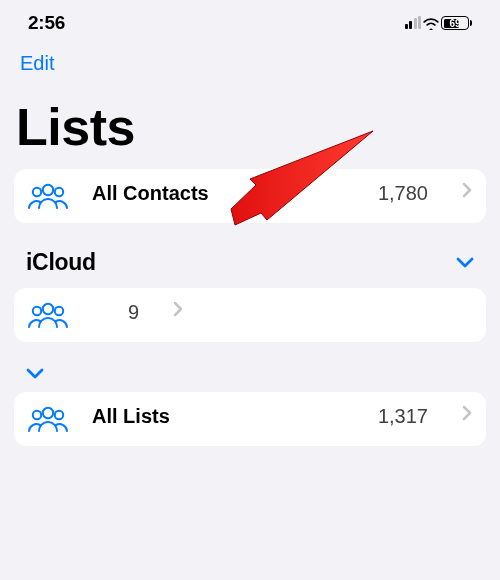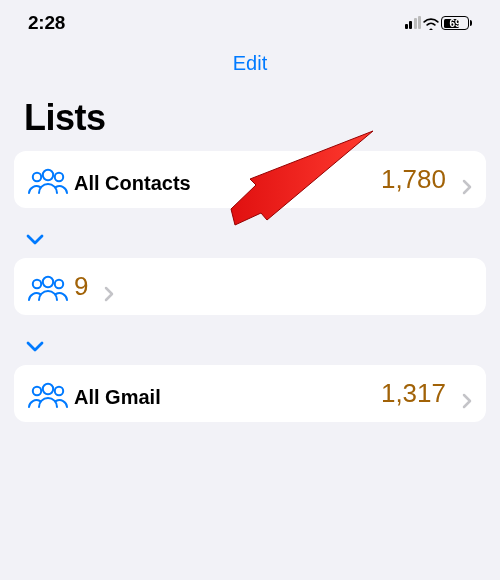--- a/index.html
+++ b/index.html
@@ -84,63 +84,63 @@
       position: absolute;
       left: 50%;
       top: 50%;
       transform: translate(-50%, -50%);
     }
     .nav-bar {
       display: flex;
       justify-content: space-between;
       align-items: center;
       padding: 8px 20px 4px 20px;
-      flex-direction: column;
     }
     .nav-btn {
       color: #007aff;
       font-size: 20px;
       font-weight: 400;
       background: none;
       border: none;
       cursor: pointer;
     }
     .nav-btn.right {
       font-weight: 600;
     }
     .page-title {
-      font-size: 36px;
+      font-size: 52px;
       font-weight: 800;
       letter-spacing: -0.5px;
-      padding: 18px 20px 12px 24px;
+      padding: 18px 20px 12px 16px;
     }
     .list-row {
       background: #fff;
       margin: 0 14px 0 14px;
       border-radius: 12px;
       display: flex;
-      align-items: flex-end;
+      align-items: flex-start;
       padding: 13px 14px 13px 14px;
-      gap: 6px;
+      gap: 24px;
     }
     .people-icon {
       width: 40px;
       height: 28px;
       flex-shrink: 0;
     }
     .list-label {
       font-size: 20px;
       font-weight: 600;
       flex: 1;
       color: #000;
     }
     .list-count {
-      font-size: 26px;
-      color: #a16207;
+      font-size: 20px;
+      color: #404040;
       font-weight: 400;
+      margin-left: 36px;
     }
     .chevron-right {
       width: 10px;
       height: 16px;
       margin-left: 10px;
     }
     .section-header {
       display: flex;
       justify-content: space-between;
       align-items: center;
@@ -159,21 +159,21 @@
       position: absolute;
       left: 223px;
       top: 127px;
       pointer-events: none;
     }
   </style>
 </head>
 <body>
 
 <div class="status-bar">
-  <div class="status-time">2:28</div>
+  <div class="status-time">2:56</div>
   <div class="status-right">
     <div class="signal-bars">
       <span></span>
         <span></span>
         <span></span>
         <span></span>
     </div>
     <svg class="wifi-icon" viewBox="0 0 20 14">
       <path d="M10 12.5 a1.6 1.6 0 1 0 0.001 0 Z" fill="#000"></path>
       <path d="M6.2 8.8 a5.5 5.5 0 0 1 7.6 0" stroke="#000" stroke-width="1.8" fill="none" stroke-linecap="round"></path>
@@ -205,20 +205,21 @@
     <path d="M39 26 a7.5 7.5 0 0 0 -11 -6" stroke="#007aff" stroke-width="2" fill="none" stroke-linecap="round"></path>
   </svg>
   <span class="list-label">All Contacts</span>
   <span class="list-count">1,780</span>
   <svg class="chevron-right" viewBox="0 0 10 16">
     <path d="M2 2 L8 8 L2 14" stroke="#c4c4c8" stroke-width="2.5" fill="none" stroke-linecap="round" stroke-linejoin="round"></path>
   </svg>
 </div>
 
 <div class="section-header">
+  <span class="section-title">iCloud</span>
   <svg class="chevron-down" viewBox="0 0 18 12">
     <path d="M2 2 L9 9 L16 2" stroke="#007aff" stroke-width="2.8" fill="none" stroke-linecap="round" stroke-linejoin="round"></path>
   </svg>
 </div>
 <div class="list-row">
   <svg class="people-icon" viewBox="0 0 40 28">
     <circle cx="20" cy="8" r="5.2" stroke="#007aff" stroke-width="2" fill="none"></circle>
     <circle cx="9" cy="10" r="4.2" stroke="#007aff" stroke-width="2" fill="none"></circle>
     <circle cx="31" cy="10" r="4.2" stroke="#007aff" stroke-width="2" fill="none"></circle>
     <path d="M11 26 a9 9 0 0 1 18 0" stroke="#007aff" stroke-width="2" fill="none" stroke-linecap="round"></path>
@@ -238,21 +239,21 @@
 </div>
 <div class="list-row">
   <svg class="people-icon" viewBox="0 0 40 28">
     <circle cx="20" cy="8" r="5.2" stroke="#007aff" stroke-width="2" fill="none"></circle>
     <circle cx="9" cy="10" r="4.2" stroke="#007aff" stroke-width="2" fill="none"></circle>
     <circle cx="31" cy="10" r="4.2" stroke="#007aff" stroke-width="2" fill="none"></circle>
     <path d="M11 26 a9 9 0 0 1 18 0" stroke="#007aff" stroke-width="2" fill="none" stroke-linecap="round"></path>
     <path d="M1 26 a7.5 7.5 0 0 1 11 -6" stroke="#007aff" stroke-width="2" fill="none" stroke-linecap="round"></path>
     <path d="M39 26 a7.5 7.5 0 0 0 -11 -6" stroke="#007aff" stroke-width="2" fill="none" stroke-linecap="round"></path>
   </svg>
-  <span class="list-label">All Gmail</span>
+  <span class="list-label">All Lists</span>
   <span class="list-count">1,317</span>
   <svg class="chevron-right" viewBox="0 0 10 16">
     <path d="M2 2 L8 8 L2 14" stroke="#c4c4c8" stroke-width="2.5" fill="none" stroke-linecap="round" stroke-linejoin="round"></path>
   </svg>
 </div>
 
 <svg class="annotation-arrow" width="160" height="100" viewBox="0 0 160 100">
   <defs>
     <linearGradient id="redgrad" x1="0%" y1="0%" x2="100%" y2="0%">
       <stop offset="0%" stop-color="#e01010"></stop>

